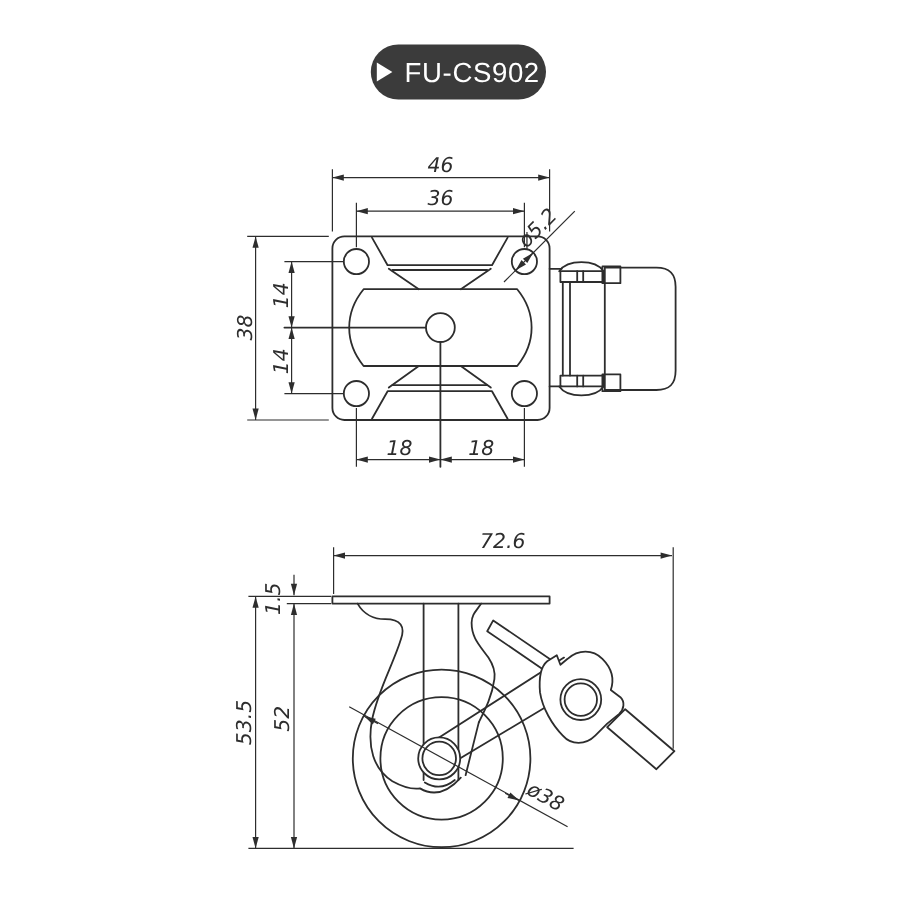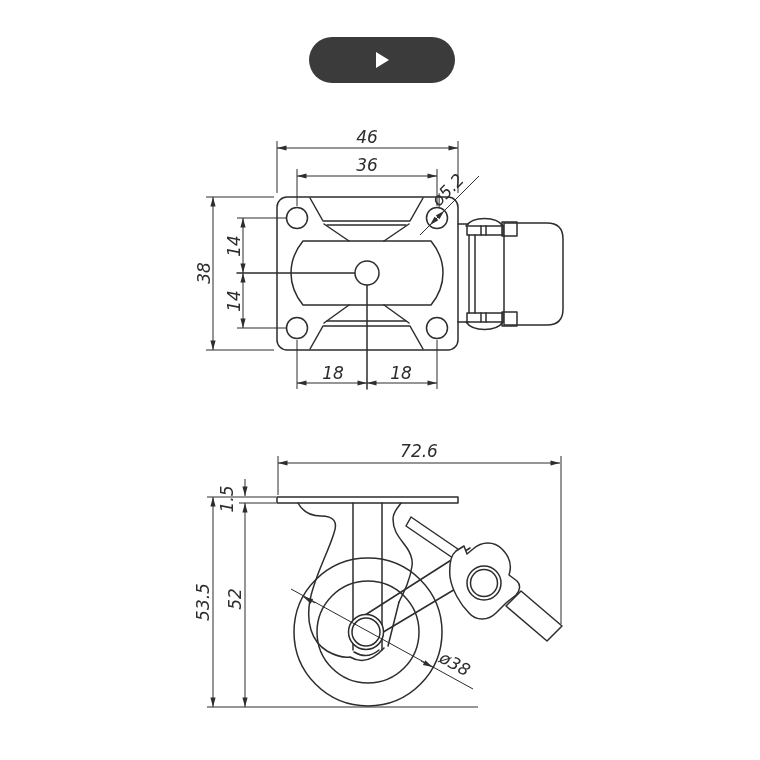--- a/index.html
+++ b/index.html
@@ -34,20 +34,21 @@
     font-family:"DejaVu Sans",sans-serif;
     font-style:italic;font-size:17px;fill:#2d2d2d;
     text-anchor:middle;
   }
 </style>
 </head>
 <body>
 
 <div class="badge">
   <span class="play"></span>
+  <span>FU-CS902</span>
 </div>
 
 <svg width="760" height="760" viewBox="0 0 760 760">
   <defs>
     <marker id="arr" markerUnits="userSpaceOnUse" markerWidth="12" markerHeight="8" refX="10" refY="3" orient="auto-start-reverse">
       <path d="M0.5,0.4 L10,3 L0.5,5.6 Z" fill="#2d2d2d" stroke="none"></path>
     </marker>
   </defs>
 
   <g class="obj">

